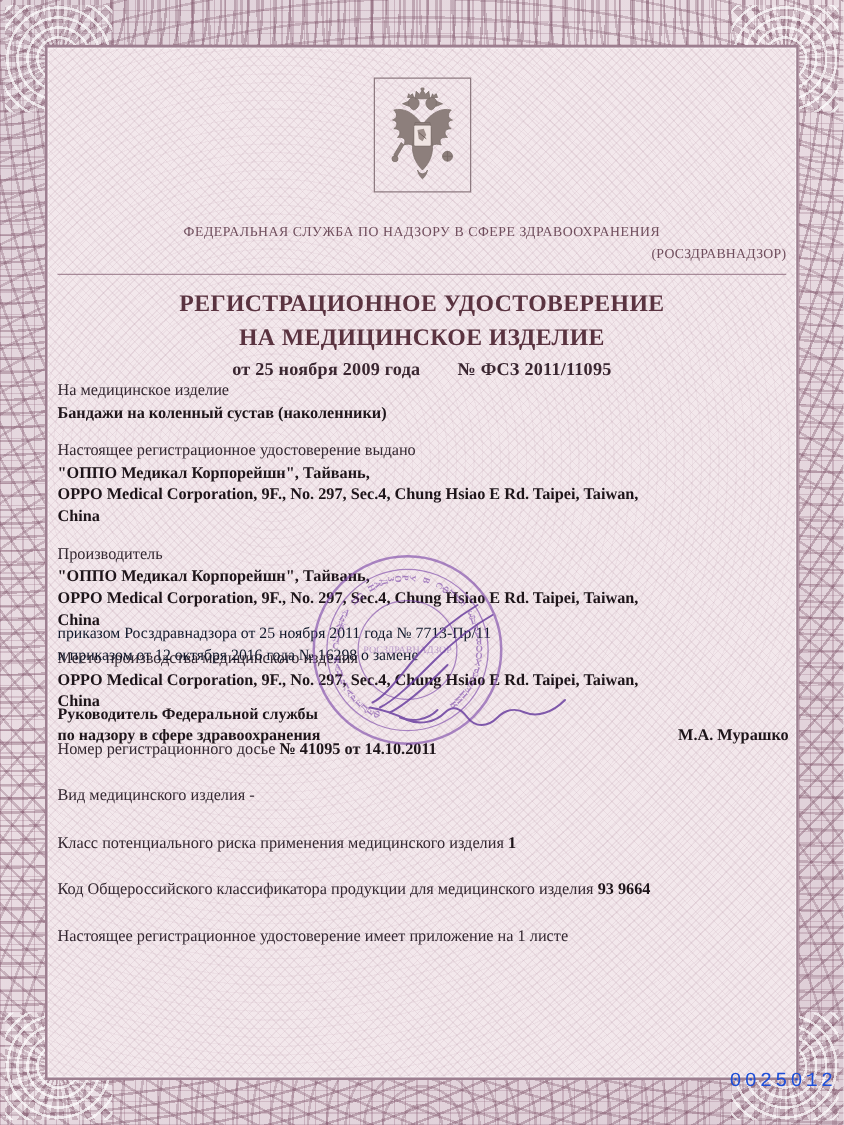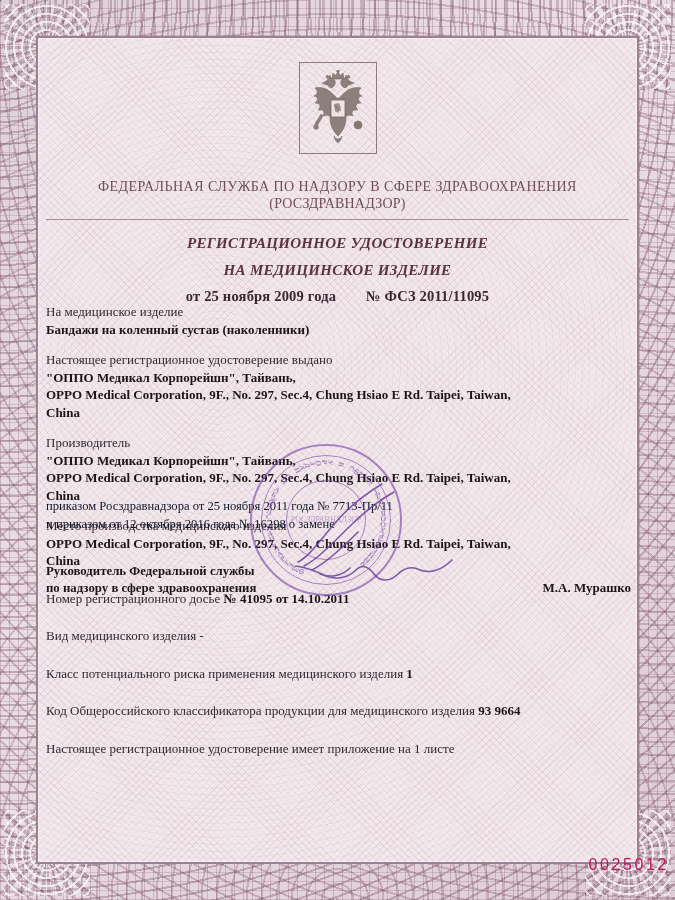--- a/index.html
+++ b/index.html
@@ -96,49 +96,48 @@
   }
   .emblem-frame svg { display: block; }
 
   
   .agency-header {
     position: absolute;
     top: 138px;
     left: 6px; right: 6px;
     text-align: center;
     color: #6f4d5c;
-    font-size: 14px;
+    font-size: 11px;
     letter-spacing: 0.45px;
     line-height: 17px;
   }
-  .agency-header .line2 { letter-spacing: 0.2px; }
+  .agency-header .line2 { letter-spacing: 0.2px; text-align: right; }
 
   .divider {
     position: absolute;
     top: 179px;
     left: 6px; right: 6px;
     height: 1px;
     background: #9a7a8b;
     opacity: 0.85;
   }
 
   
   .title-block {
     position: absolute;
     top: 190px;
     left: 0; right: 0;
     text-align: center;
     color: #5a3340;
   }
   .title-line {
-    font-size: 15px;
+    font-size: 19px;
     font-weight: bold;
     letter-spacing: 0.3px;
     line-height: 27px;
-    font-style: italic;
   }
   .title-date {
     margin-top: 4px;
     font-size: 14.5px;
     font-weight: bold;
     color: #3a2630;
     letter-spacing: 0.2px;
   }
   .title-date .spacer { display: inline-block; width: 22px; }
 
@@ -265,24 +264,24 @@
     width: 250px;
     height: 120px;
     pointer-events: none;
   }
 
   
   .serial {
     position: absolute;
     bottom: 26px;
     right: 6px;
-    color: #be185d;
+    color: #1d4ed8;
     font-size: 16px;
     letter-spacing: 2.6px;
-    font-family: Liberation Sans, sans-serif;
+    font-family: Liberation Mono, monospace;
   }
 </style>
 </head>
 <body>
 
 <div class="certificate">
 
   <div class="security-border"></div>
   <div class="corner-ornament corner-tl"></div>
   <div class="corner-ornament corner-tr"></div>

